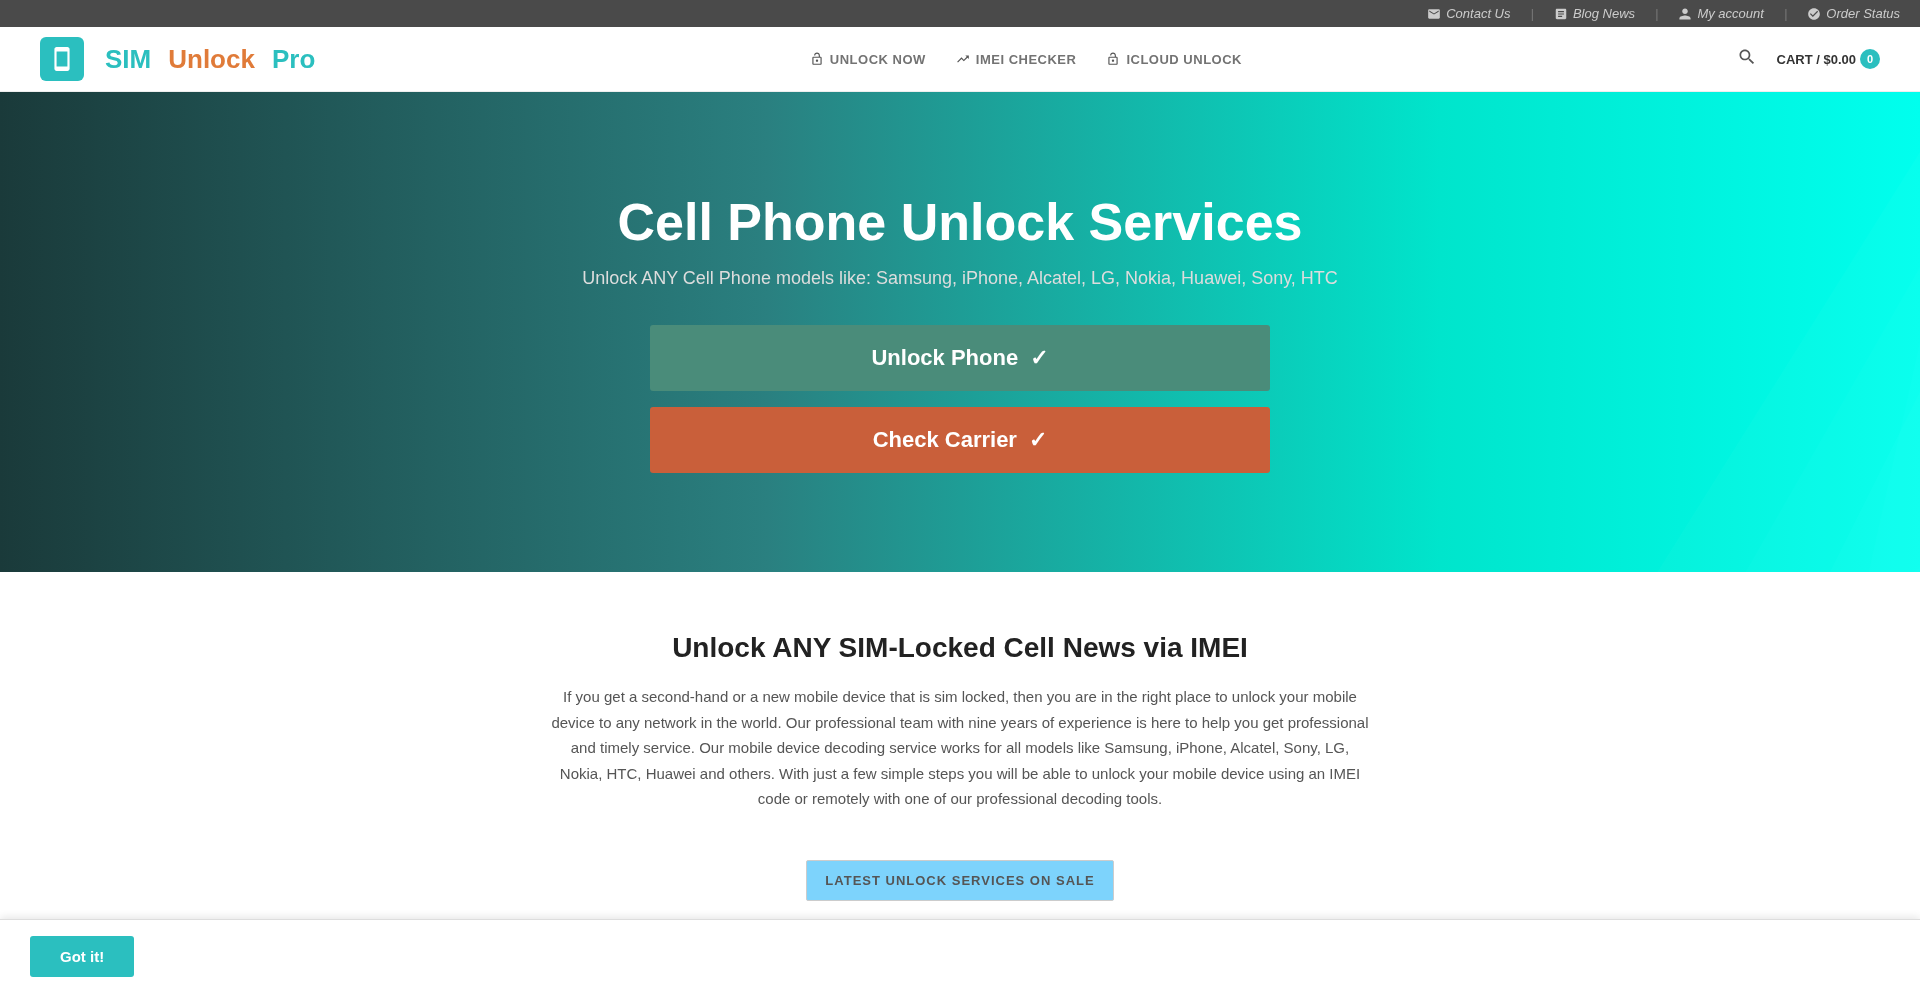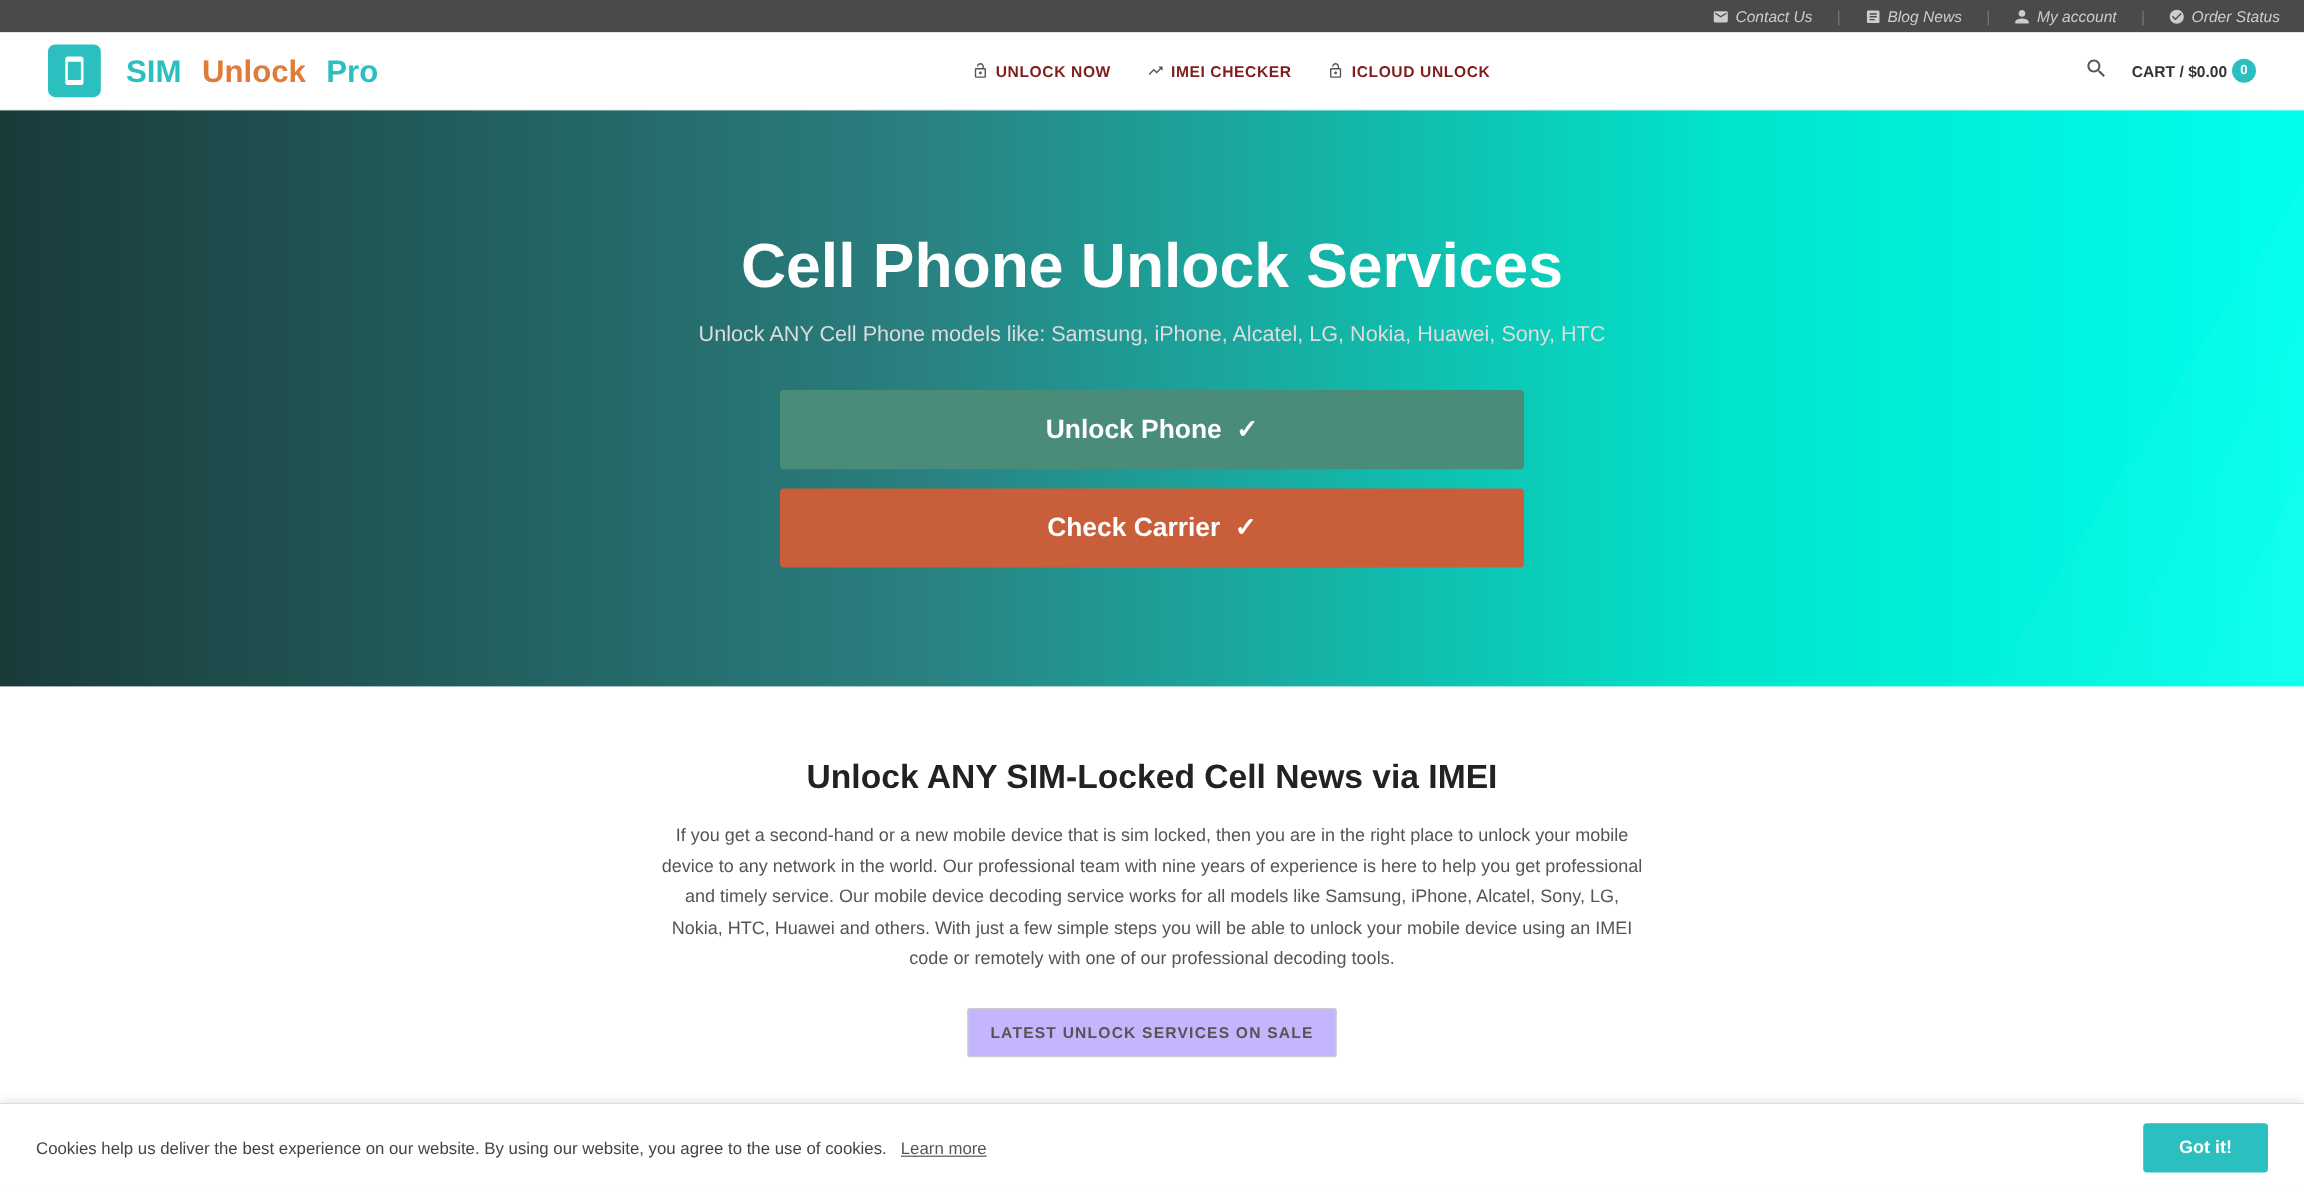--- a/index.html
+++ b/index.html
@@ -64,21 +64,21 @@
       align-items: center;
       gap: 30px;
       flex: 1;
       justify-content: center;
     }
     .nav-link {
       display: flex;
       align-items: center;
       gap: 6px;
       text-decoration: none;
-      color: #7f1d1d;
+      color: #737373;
       font-size: 13px;
       font-weight: 600;
       text-transform: uppercase;
       letter-spacing: 0.5px;
     }
     .nav-link svg { width: 14px; height: 14px; fill: #555; }
     .nav-right {
       display: flex;
       align-items: center;
       gap: 20px;
@@ -205,29 +205,30 @@
       margin-bottom: 20px;
     }
     .content-section p {
       color: #555;
       font-size: 15px;
       line-height: 1.7;
       margin-bottom: 28px;
     }
     .btn-latest {
       border: 1px solid #ccc;
-      background: #c4b5fd;
+      background: #7dd3fc;
       color: #555;
       padding: 12px 18px;
       font-size: 13px;
       font-weight: 600;
       letter-spacing: 1px;
       cursor: pointer;
       border-radius: 2px;
       text-transform: uppercase;
+      margin-top: 20px;
     }
 
     
     .cookie-banner {
       position: fixed;
       bottom: 0;
       left: 0;
       right: 0;
       background: #fff;
       border-top: 1px solid #ddd;
@@ -361,19 +362,14 @@
   </div>
 </section>
 
 <section class="content-section">
   <h2>Unlock ANY SIM-Locked Cell News via IMEI</h2>
   <p>If you get a second-hand or a new mobile device that is sim locked, then you are in the right place to unlock your mobile device to any network in the world. Our professional team with nine years of experience is here to help you get professional and timely service. Our mobile device decoding service works for all models like Samsung, iPhone, Alcatel, Sony, LG, Nokia, HTC, Huawei and others. With just a few simple steps you will be able to unlock your mobile device using an IMEI code or remotely with one of our professional decoding tools.</p>
   <button class="btn-latest">LATEST UNLOCK SERVICES ON SALE</button>
 </section>
 
 <div class="cookie-banner">
-  <span class="cookie-text">
-    <span>Cookies help us deliver the best experience on our website. By using our website, you agree to the use of cookies.</span>
-    &nbsp;
-    <a href="#">Learn more</a>
-  </span>
   <button class="btn-got-it">Got it!</button>
 </div>
 
 </body></html>

